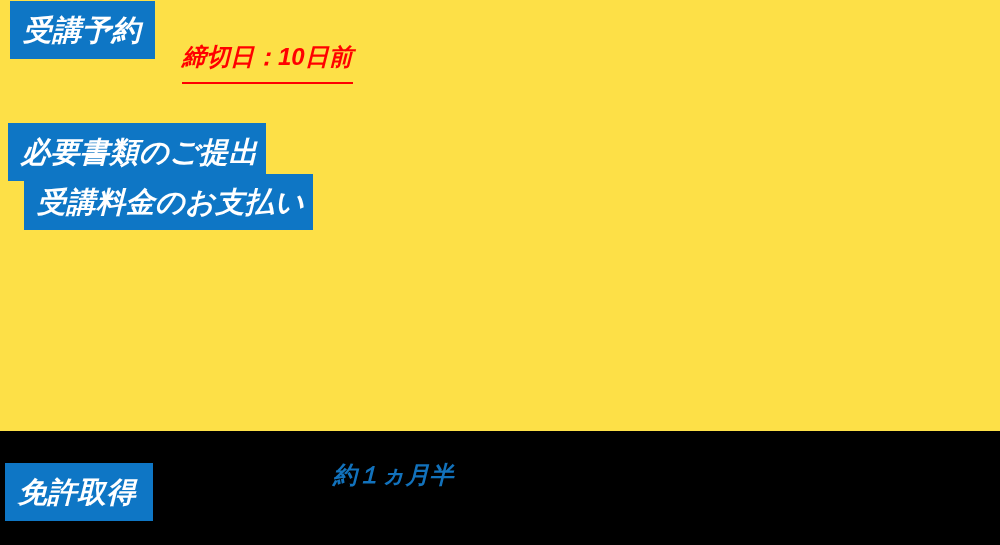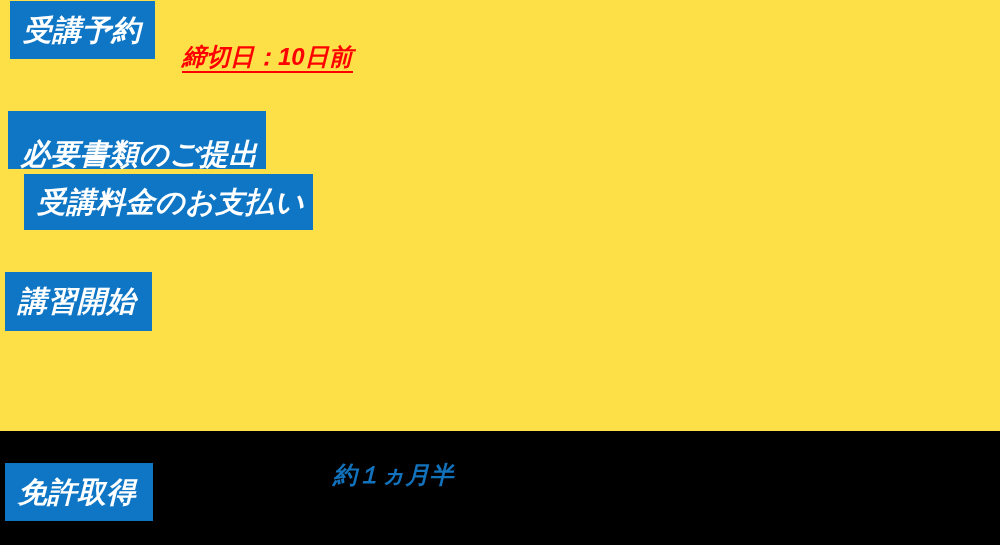--- a/index.html
+++ b/index.html
@@ -42,49 +42,46 @@
     line-height: 1.1;
   }
   .note.red {
     color: #ff0000;
   }
   .note.blue {
     color: #1272bc;
   }
   .note.underlined span {
     border-bottom: 2px solid currentColor;
-    padding-bottom: 1px;
+    padding-bottom: 12px;
     text-align: right;
   }
 </style>
 </head>
 <body>
 
 <div class="canvas">
 
   <div class="step" style="left:10px; top:1px; width:145px; height:58px;">
     <span>受講予約</span>
   </div>
 
   <div class="note red underlined" style="left:182px; top:44px;">
     <span>締切日：10日前</span>
   </div>
 
-  <div class="step" style="left:8px; top:111px; width:258px; height:58px;align-items:flex-end;">
+  <div class="step" style="left:8px; top:123px; width:258px; height:58px;">
     <span>必要書類のご提出</span>
   </div>
 
   <div class="step" style="left:8px; top:174px; width:289px; height:56px;margin-left:16px;">
     <span>受講料金のお支払い</span>
   </div>
 
 
-  <div class="step" style="left:5px; top:272px; width:147px; height:59px;">
-    <span>講習開始</span>
-  </div>
 
 
   <div class="step" style="left:5px; top:463px; width:148px; height:58px;text-align:center;">
     <span>免許取得</span>
   </div>
 
   <div class="note blue" style="left:333px; top:462px;text-align:right;">
     <span>約１ヵ月半</span>
   </div>
 

